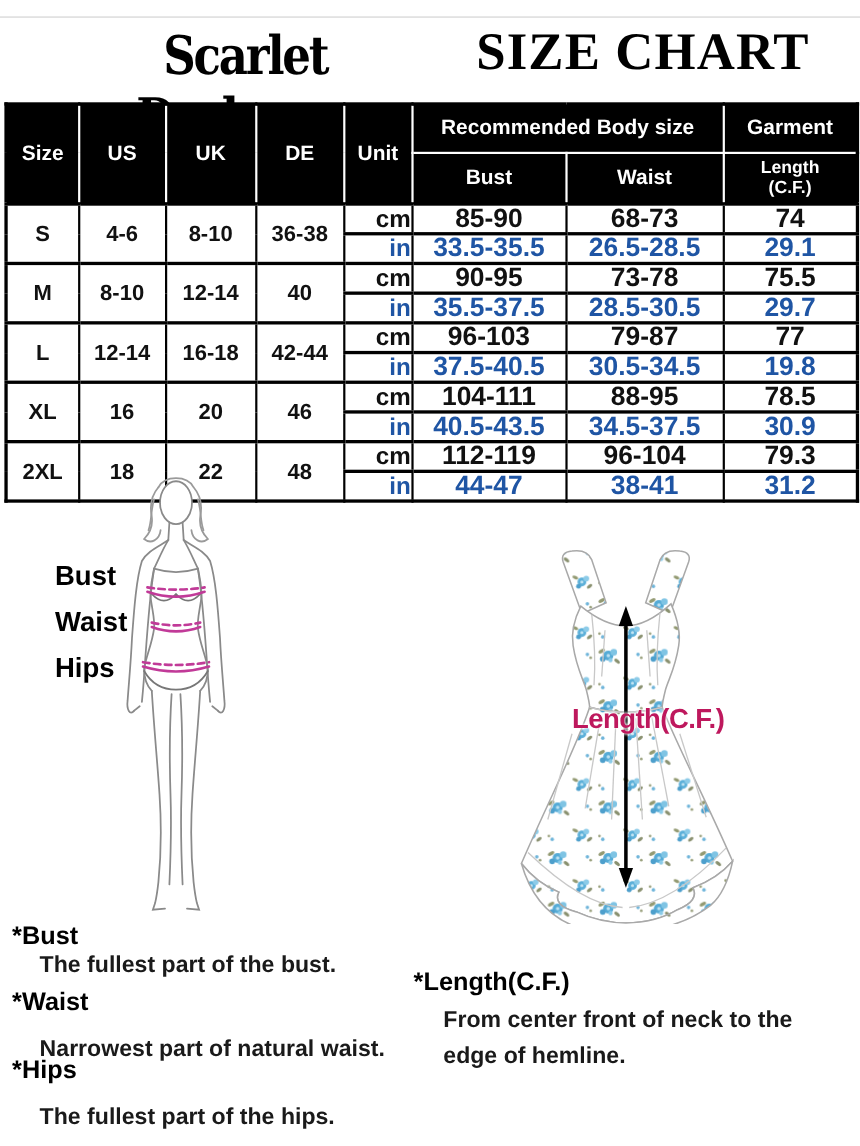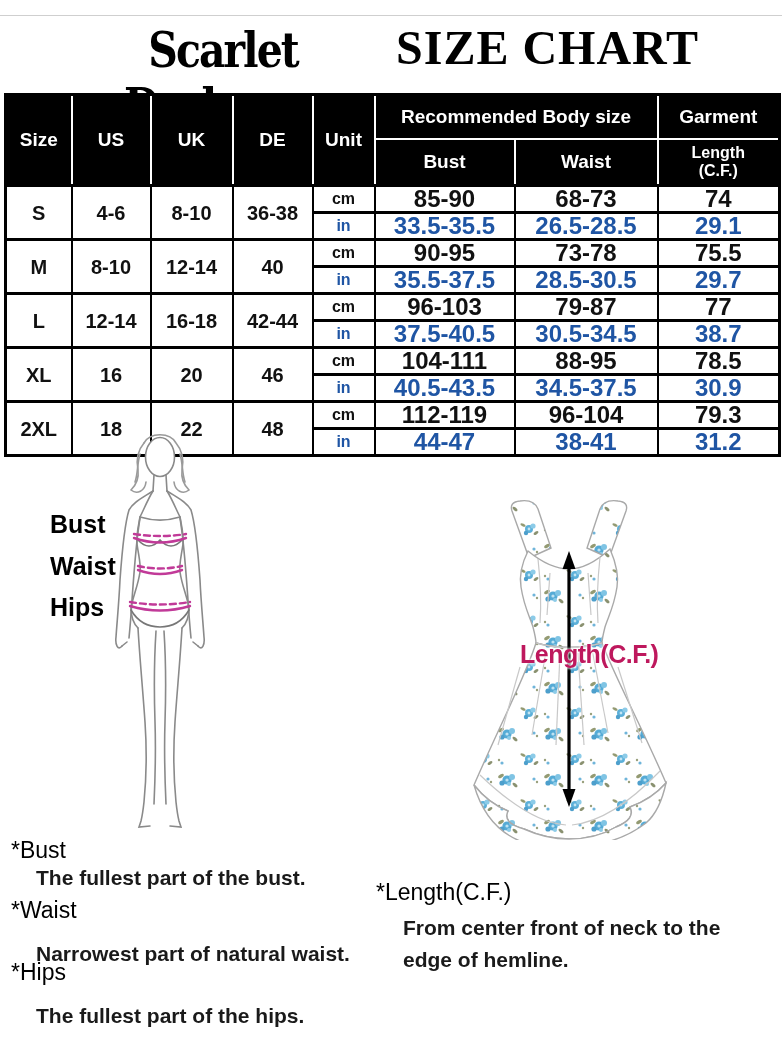--- a/index.html
+++ b/index.html
@@ -7,52 +7,52 @@
        font-family:"Liberation Sans", sans-serif;color:#111;}
   .abs{position:absolute;}
 
   
   .top-line{top:15px;left:0;width:782px;height:1px;background:#cfcfcf;}
 
   
   .brand{left:78px;top:22px;width:290px;text-align:center;
          font-family:"DejaVu Serif", serif;font-weight:bold;font-size:41px;
          letter-spacing:-2px;transform:scaleY(1.18);transform-origin:top;color:#000;}
-  .title{left:396px;top:20px;width:340px;text-align:left;
+  .title{left:396px;top:20px;width:340px;text-align:right;
          font-family:"Liberation Serif", serif;font-weight:bold;font-size:48px;
          letter-spacing:1px;color:#000;}
 
   
   table.size-chart{position:absolute;left:4px;top:93px;width:774px;
         border-collapse:collapse;table-layout:fixed;border:3px solid #000;}
   table.size-chart th, table.size-chart td{
         text-align:center;vertical-align:middle;padding:0;font-weight:bold;}
   thead th{background:#000;color:#fff;border:2px solid #fff;font-size:19px;}
   thead tr.h1 th{height:42px;}
   thead tr.h2 th{height:44px;}
   th.garment-len{font-size:16px;line-height:1.1;}
   tbody td{background:#fff;color:#111;border:2px solid #000;
            border-top-width:3px;font-size:24px;height:21px;line-height:1;}
   tbody td.sizecell{font-size:20px;}
   tbody tr.in-row td{color:#1f55a4;}
-  tbody td.unitcell{font-size:16px;}
+  tbody td.unitcell{font-size:22px;text-align:right;}
 
   
   .fig-label{font-weight:bold;font-size:25px;color:#000;}
   .lbl-bust{left:50px;top:510px;}
   .lbl-waist{left:50px;top:552px;}
   .lbl-hips{left:50px;top:593px;}
 
   
   .len-label{left:520px;top:640px;font-weight:bold;font-size:25px;
              letter-spacing:-0.5px;color:#be185d;
              text-shadow:0 0 3px #fff,0 0 3px #fff;}
 
   
-  .def-term{font-weight:normal;font-size:23px;color:#000;}
+  .def-term{font-weight:bold;font-size:23px;color:#000;}
   .def-desc{font-size:21px;color:#1a1a1a;font-weight:bold;}
   .d1t{left:11px;top:837px;} .d1d{left:36px;top:866px;}
   .d2t{left:11px;top:897px;} .d2d{left:36px;top:926px;margin-top:16px;}
   .d3t{left:11px;top:959px;} .d3d{left:36px;top:992px;margin-top:12px;}
   .d4t{left:376px;top:879px;} .d4d1{left:403px;top:916px;} .d4d2{left:403px;top:948px;}
 </style>
 </head>
 <body>
 
 <div class="abs top-line"></div>
@@ -130,21 +130,21 @@
         <td class="sizecell" rowspan="2">42-44</td>
         <td class="unitcell">cm</td>
         <td class="">96-103</td>
         <td class="">79-87</td>
         <td class="">77</td>
       </tr>
       <tr class="in-row">
         <td class="unitcell">in</td>
         <td class="">37.5-40.5</td>
         <td class="">30.5-34.5</td>
-        <td class="">38.7</td>
+        <td class="">19.8</td>
       </tr>
       <tr>
         <td class="sizecell" rowspan="2">XL</td>
         <td class="sizecell" rowspan="2">16</td>
         <td class="sizecell" rowspan="2">20</td>
         <td class="sizecell" rowspan="2">46</td>
         <td class="unitcell">cm</td>
         <td class="">104-111</td>
         <td class="">88-95</td>
         <td class="">78.5</td>

